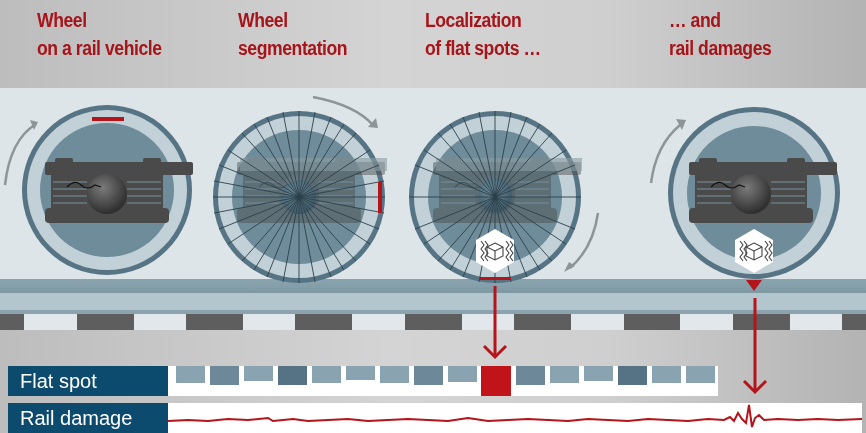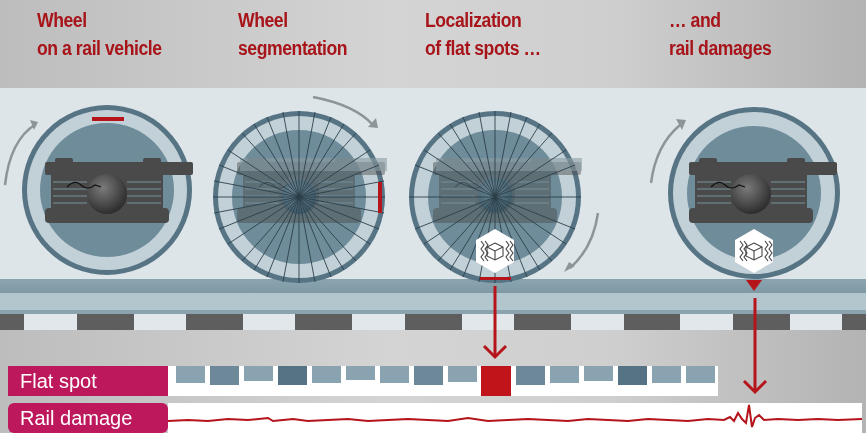--- a/index.html
+++ b/index.html
@@ -7,21 +7,21 @@
     background:linear-gradient(90deg,#bdbdbd 0%,#d4d4d4 45%,#cfcfcf 70%,#b3b3b3 100%);
     font-family:"Liberation Sans",sans-serif;}
   .caption{position:absolute;top:6px;color:#a7141a;font-weight:bold;font-size:20px;line-height:28px;
     font-family:"Liberation Sans",sans-serif;letter-spacing:-0.5px;transform:scaleX(0.88);transform-origin:left top;white-space:nowrap;}
   .band{position:absolute;left:0;top:88px;width:866px;height:192px;background:#dde5e9;}
   .rail-top{position:absolute;left:0;top:279px;width:866px;height:14px;background:linear-gradient(#8aa4b0,#7e98a4);}
   .rail-mid{position:absolute;left:0;top:293px;width:866px;height:17px;background:#b3c5cd;border-bottom:4px solid #8aa3ae;}
   .ties{position:absolute;left:0;top:314px;width:866px;height:16px;}
   .tie{position:absolute;top:0;height:16px;}
   svg{position:absolute;overflow:visible;}
-  .row-label{position:absolute;left:8px;width:160px;background:#be185d;color:#fff;font-size:20px;
+  .row-label{position:absolute;left:8px;width:160px;background:#0c4a6e;color:#fff;font-size:20px;
     padding-left:12px;box-sizing:border-box;line-height:30px;}
   .row-panel{position:absolute;background:#fff;}
   .fs-box{position:absolute;}
 </style>
 </head>
 <body>
 
 <div class="caption" style="left:37px;">
   <div>Wheel</div>
   <div>on a rail vehicle</div>
@@ -219,18 +219,18 @@
   <div class="fs-box" style="left:280px;top:0;width:29px;height:16px;background:#8aa3b1"></div>
   <div class="fs-box" style="left:313px;top:0;width:30px;height:30px;background:#c0141a"></div>
   <div class="fs-box" style="left:348px;top:0;width:29px;height:19px;background:#6d8898"></div>
   <div class="fs-box" style="left:382px;top:0;width:29px;height:17px;background:#8aa3b1"></div>
   <div class="fs-box" style="left:416px;top:0;width:29px;height:15px;background:#8aa3b1"></div>
   <div class="fs-box" style="left:450px;top:0;width:29px;height:19px;background:#557385"></div>
   <div class="fs-box" style="left:484px;top:0;width:29px;height:17px;background:#8aa3b1"></div>
   <div class="fs-box" style="left:518px;top:0;width:29px;height:17px;background:#8aa3b1"></div>
 </div>
 
-<div class="row-label" style="top:403px;height:30px;border-radius:6px;">Rail damage</div>
+<div class="row-label" style="top:403px;height:30px;">Rail damage</div>
 <div class="row-panel" style="left:168px;top:403px;width:694px;height:30px;">
   <svg width="694" height="30" style="left:0;top:0">
     <polyline fill="none" stroke="#b5141a" stroke-width="2" points="0,18 20,17 40,18 60,16 80,17 100,15 105,18 115,17 125,16 140,18 160,17 180,16 200,18 220,17 240,16 260,17 280,18 300,15 320,18 340,17 360,16 380,17 400,18 420,16 440,17 460,18 480,16 500,17 520,18 540,16 556,17 562,14 566,18 570,10 574,16 578,20 581,2 584,24 587,15 591,12 596,17 610,16 630,17 650,16 670,17 694,16"></polyline>
   </svg>
 </div>
 
 </body></html>

